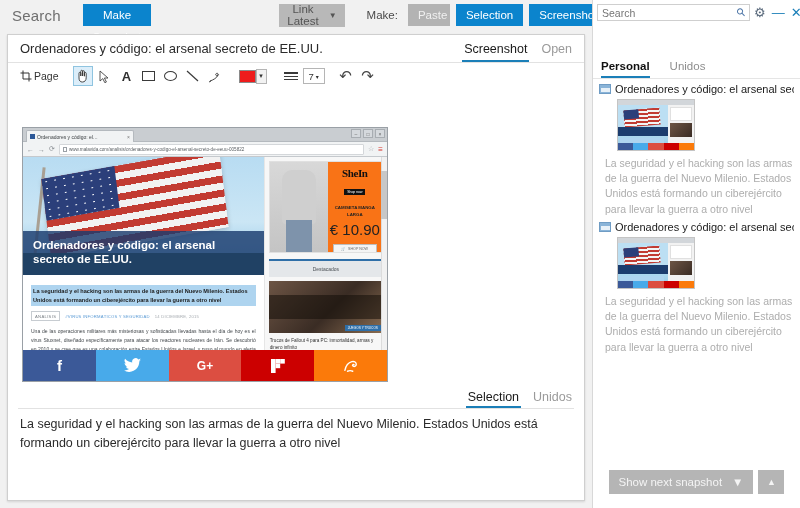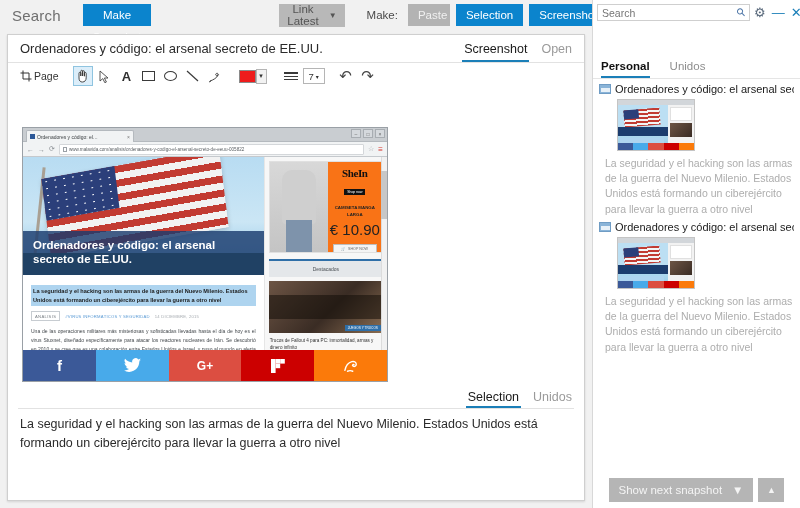--- a/index.html
+++ b/index.html
@@ -344,21 +344,21 @@
     content:""; position:absolute; left:2px; top:18px; right:2px; height:14px;
     background:linear-gradient(135deg,#6d5545,#3a2c24);
   }
   .mini-social { position:absolute; left:0; bottom:0; width:100%; height:7px; display:flex; }
   .mini-social i { flex:1; }
   .snap-desc {
     margin: 5px 0 0 6px; font-size: 10.5px; line-height: 1.45; color: #adadad;
   }
 
   .next-wrap {
-    position: absolute; left: 0; bottom: 6px; width: 100%; display: flex;
+    position: absolute; left: 0; bottom: 14px; width: 100%; display: flex;
     justify-content: center; gap: 5px;
   }
   .next-btn {
     background: #b5b5b5; color: #f4f4f4; border: none; height: 24px;
     padding: 0 10px; font-size: 11.5px; display: flex; align-items: center; gap: 10px;
     cursor: pointer; font-family: "Liberation Sans", sans-serif;
   }
   .up-btn {
     background: #b5b5b5; color: #f4f4f4; border: none; height: 24px; width: 26px;
     font-size: 9px; cursor: pointer;

